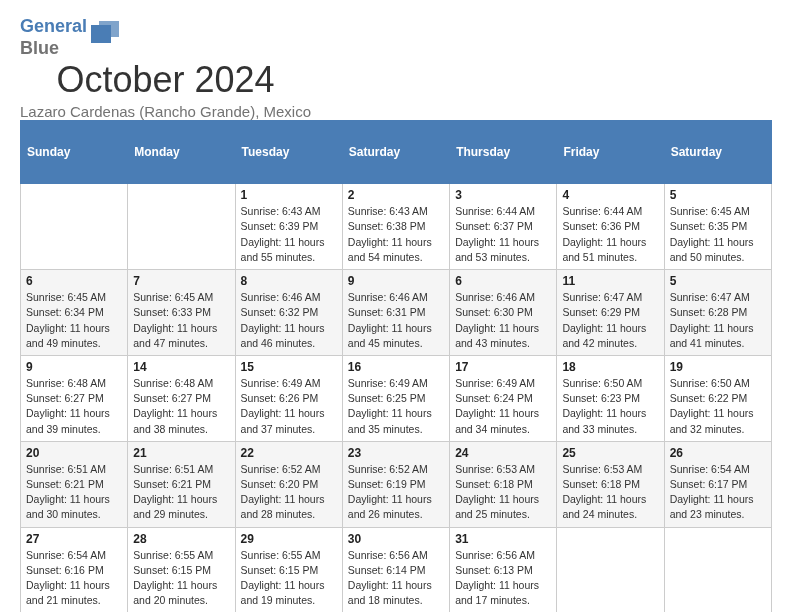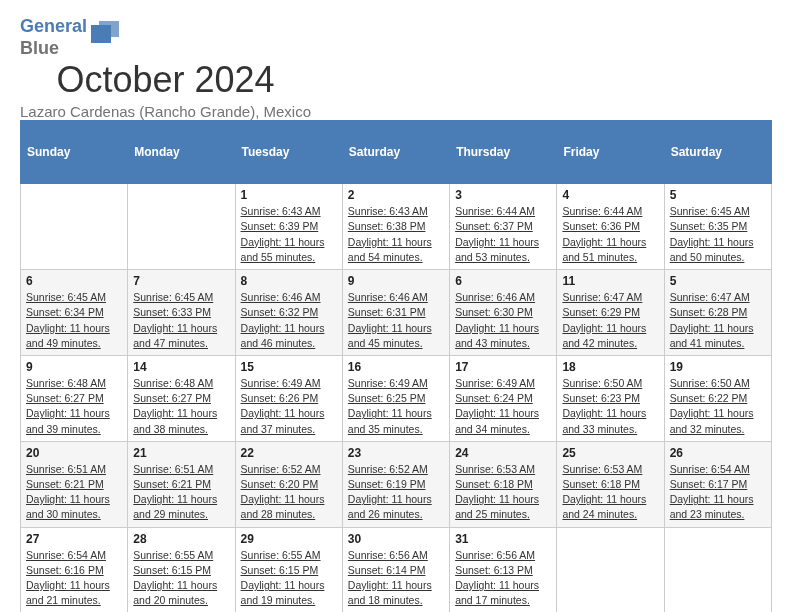--- a/index.html
+++ b/index.html
@@ -65,21 +65,20 @@
       font-weight: bold;
       font-size: 12px;
       display: block;
       margin-bottom: 2px;
       color: #222;
     }
     .day-info {
       color: #333;
       font-size: 10.5px;
       line-height: 1.45;
-      text-decoration: underline;
     }
     .empty-cell {
       background: #fff !important;
     }
   </style>
 </head>
 <body>
 
 <div class="header">
   <div class="logo">

